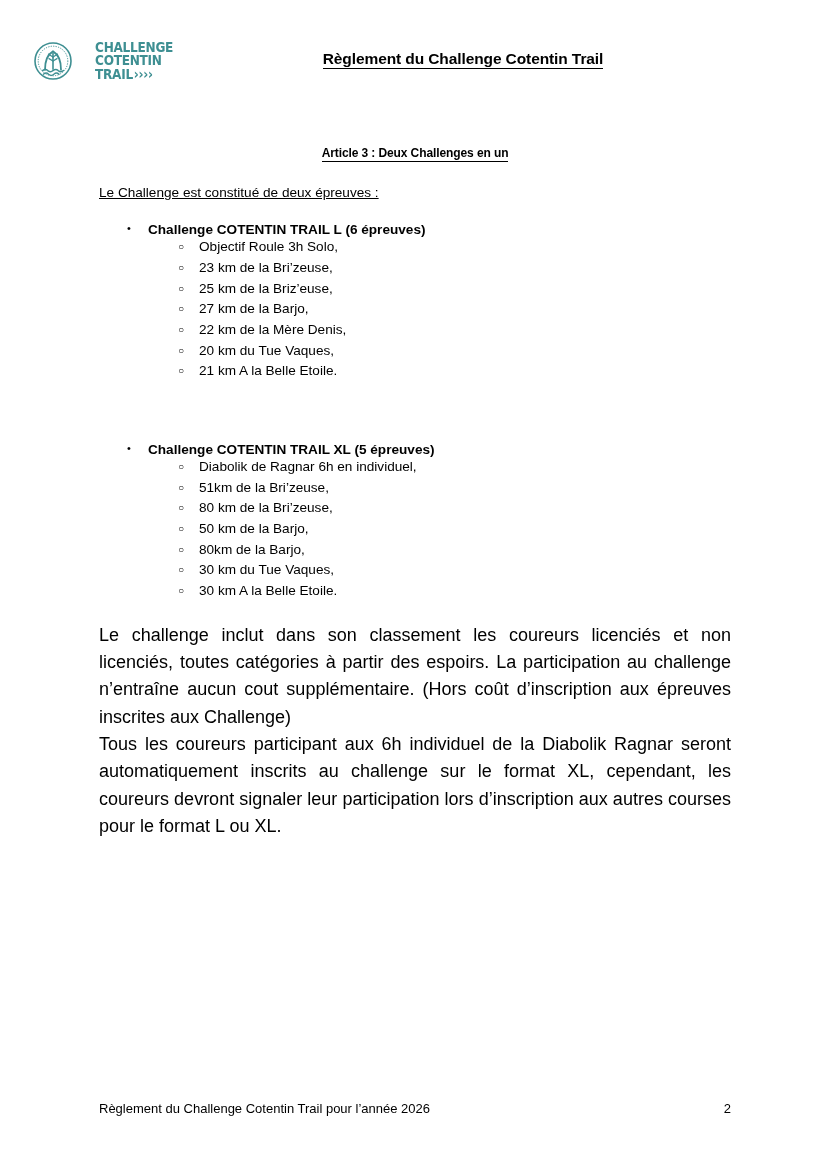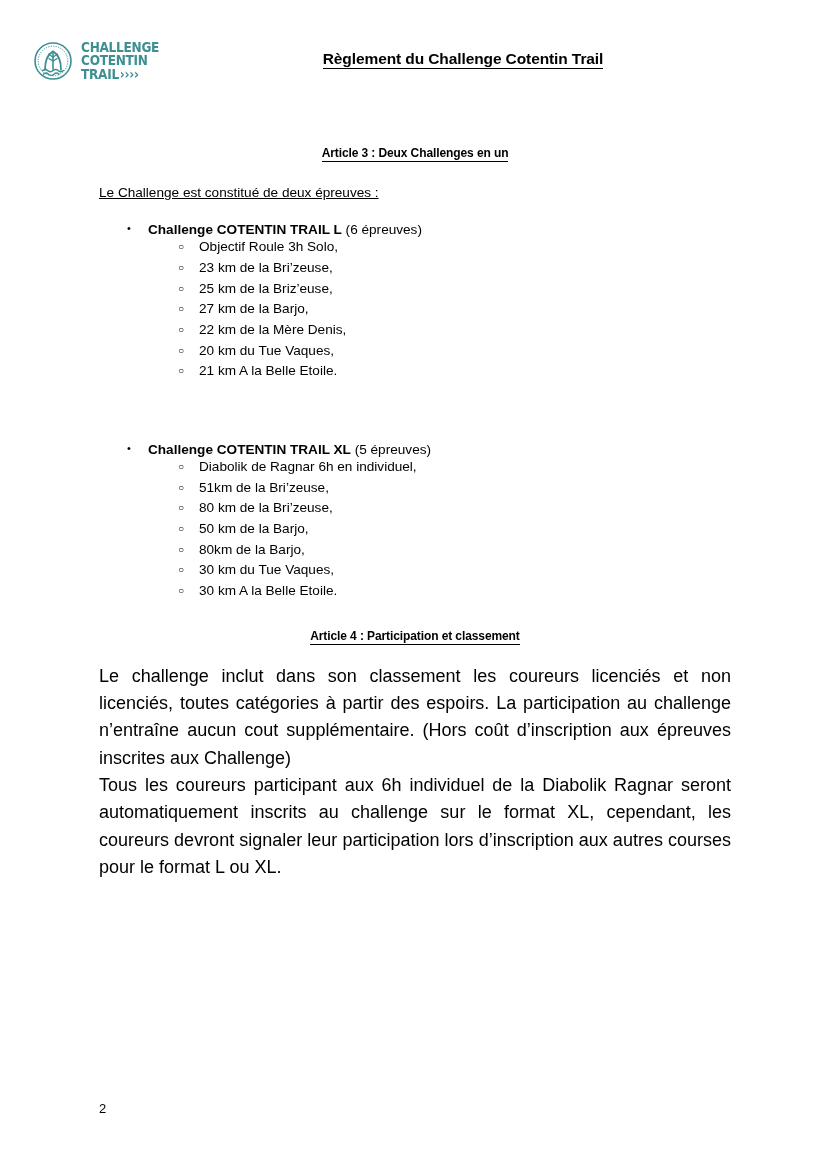--- a/index.html
+++ b/index.html
@@ -27,21 +27,21 @@
     top: 0;
     width: 826px;
     height: 110px;
   }
   .logo {
     position: absolute;
     left: 33px;
     top: 41px;
     display: flex;
     align-items: center;
-    gap: 8px;
+    gap: 22px;
   }
   .logo-mark {
     width: 40px;
     height: 40px;
     flex: 0 0 40px;
   }
   .logo-words {
     display: flex;
     flex-direction: column;
     line-height: 1.02;
@@ -124,21 +124,21 @@
     position: absolute;
     left: 28px;
     top: -1px;
     font-size: 11px;
     line-height: 1.42;
   }
   .l1-label {
     font-weight: bold;
   }
   .l1-count {
-    font-weight: normal;
+    font-weight: bold;
   }
 
   .l2-item {
     position: relative;
     font-size: 13.6px;
     padding-left: 100px;
     line-height: 1.52;
   }
   .l2-item .bullet-o {
     position: absolute;
@@ -277,27 +277,25 @@
       <div class="l2-item">
         <span class="bullet-o">○</span>
         <span>30 km du Tue Vaques,</span>
       </div>
       <div class="l2-item">
         <span class="bullet-o">○</span>
         <span>30 km A la Belle Etoile.</span>
       </div>
     </div>
 
-    <div class="article-heading" style="margin-top:27px;">
-      <span>Article 4 : Participation et classement</span>
-    </div>
 
     <div class="para-justify" style="margin-top:20px;">Le challenge inclut dans son classement les coureurs licenciés et non licenciés, toutes catégories à partir des espoirs. La participation au challenge n’entraîne aucun cout supplémentaire. (Hors coût d’inscription aux épreuves inscrites aux Challenge)</div>
 
     <div class="para-justify" style="">Tous les coureurs participant aux 6h individuel de la Diabolik Ragnar seront automatiquement inscrits au challenge sur le format XL, cependant, les coureurs devront signaler leur participation lors d’inscription aux autres courses pour le format L ou XL.</div>
 
   </div>
 
   <div class="footer">
+    <span>Règlement du Challenge Cotentin Trail pour l’année 2026</span>
     <span class="footer-page">2</span>
   </div>
 
 </div>
 
 </body></html>

